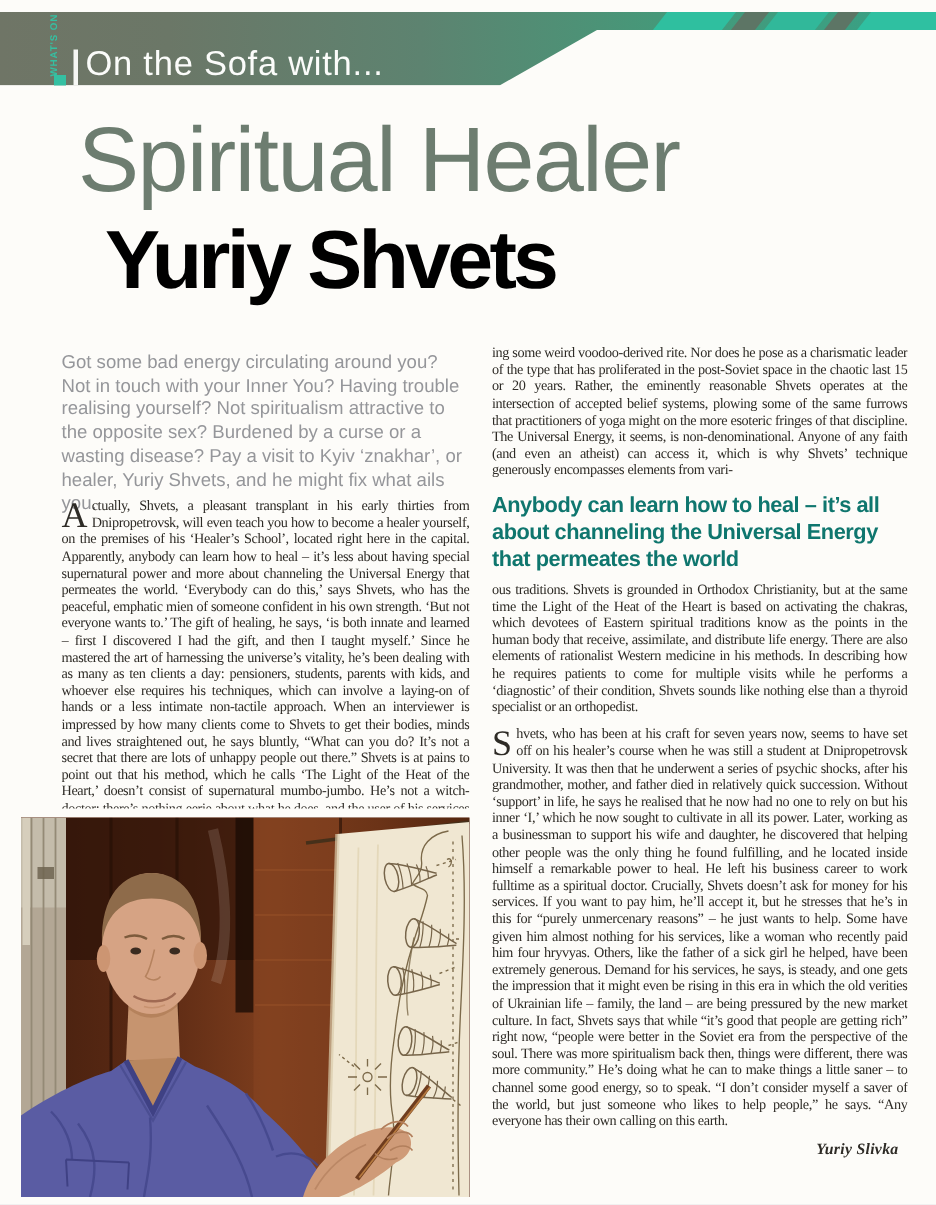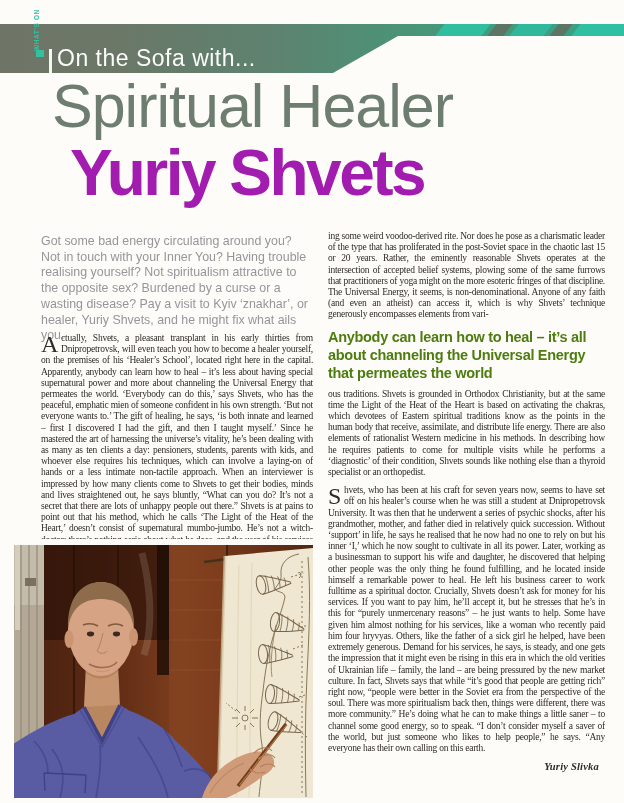--- a/index.html
+++ b/index.html
@@ -1,57 +1,57 @@
 <!DOCTYPE html>
 <html lang="en"><head>
 <meta charset="utf-8">
 <style>
   html,body{margin:0;padding:0;background:#e8e8e8;}
   .page{position:relative;width:624px;height:803px;background:#fdfcf9;overflow:hidden;
         font-family:"Liberation Sans",sans-serif;}
 
   
-  .band{position:absolute;left:0;top:24px;width:624px;height:49px;
+  .band{position:absolute;left:0;top:8px;width:624px;height:49px;
         background:linear-gradient(90deg,#6f7566 0%,#6b7767 18%,#5d8370 45%,#469879 70%,#37a286 100%);
         clip-path:polygon(0 0,624px 0,624px 12px,398px 12px,333px 49px,0 49px);}
   .stripe{position:absolute;top:0;height:12px;transform:skewX(-38deg);}
   .st1{left:440px;width:46px;background:#2fbf9f;}
   .st2{left:492px;width:16px;background:#5d7565;}
   .st3{left:514px;width:34px;background:#31b89a;}
   .st4{left:554px;width:14px;background:#5d7565;}
   .st5{left:576px;width:70px;background:#2fc0a1;}
   .band-title{position:absolute;left:57px;top:21px;font-size:23px;font-weight:400;
         color:#fbfcfa;letter-spacing:.5px;}
   .band-divider{position:absolute;left:49px;top:25px;width:3px;height:24px;background:#f6f7f4;}
   .vlabel{position:absolute;left:33px;top:9px;height:42px;writing-mode:vertical-rl;
         transform:rotate(180deg);font-size:6.5px;font-weight:bold;color:#35c0a2;
         letter-spacing:.6px;white-space:nowrap;}
   .vtick{position:absolute;left:36px;top:50px;width:8px;height:7px;background:#35c0a2;}
 
   
   .headline{position:absolute;left:52px;top:74px;width:560px;}
   .kicker{font-size:61px;line-height:64px;font-weight:400;color:#6d7d70;letter-spacing:-1px;}
-  .big-name{font-size:64px;line-height:74px;font-weight:bold;color:#a21caf;
+  .big-name{font-size:55px;line-height:74px;font-weight:bold;color:#000000;
         letter-spacing:-2.5px;margin-left:18px;margin-top:-2px;}
 
   
   .standfirst{position:absolute;left:41px;top:234px;width:273px;
         font-size:12.4px;line-height:15.7px;color:#95969a;}
 
   
   .serif{font-family:"Liberation Serif",serif;font-size:9.5px;line-height:11.2px;
         letter-spacing:-.25px;color:#2e2b26;text-align:justify;hyphens:auto;}
   .col-left{position:absolute;left:41px;top:333px;width:272px;height:206px;overflow:hidden;}
   .col-right{position:absolute;left:328px;top:231px;width:277px;height:566px;overflow:hidden;}
   .col-right p{margin:0 0 7px 0;}
   .col-left p{margin:0;}
   .dropcap{float:left;font-family:"Liberation Serif",serif;font-size:24px;line-height:19px;
         padding:2px 3px 0 0;color:#2e2b26;}
   .pull-quote{font-family:"Liberation Sans",sans-serif;font-size:14.5px;line-height:18px;
-        font-weight:bold;color:#4d7c0f;letter-spacing:-.3px;text-align:left;margin:9px 0 9px 0;
+        font-weight:bold;color:#0f766e;letter-spacing:-.3px;text-align:left;margin:9px 0 9px 0;
         hyphens:none;}
   .byline{text-align:right;font-style:italic;font-weight:bold;font-size:10.5px;
         letter-spacing:.2px;padding-right:6px;margin-top:2px;}
 
   
   .photo{position:absolute;left:14px;top:545px;width:299px;height:253px;overflow:hidden;
         background:#5e2b15;}
 </style>
 </head>
 <body>

